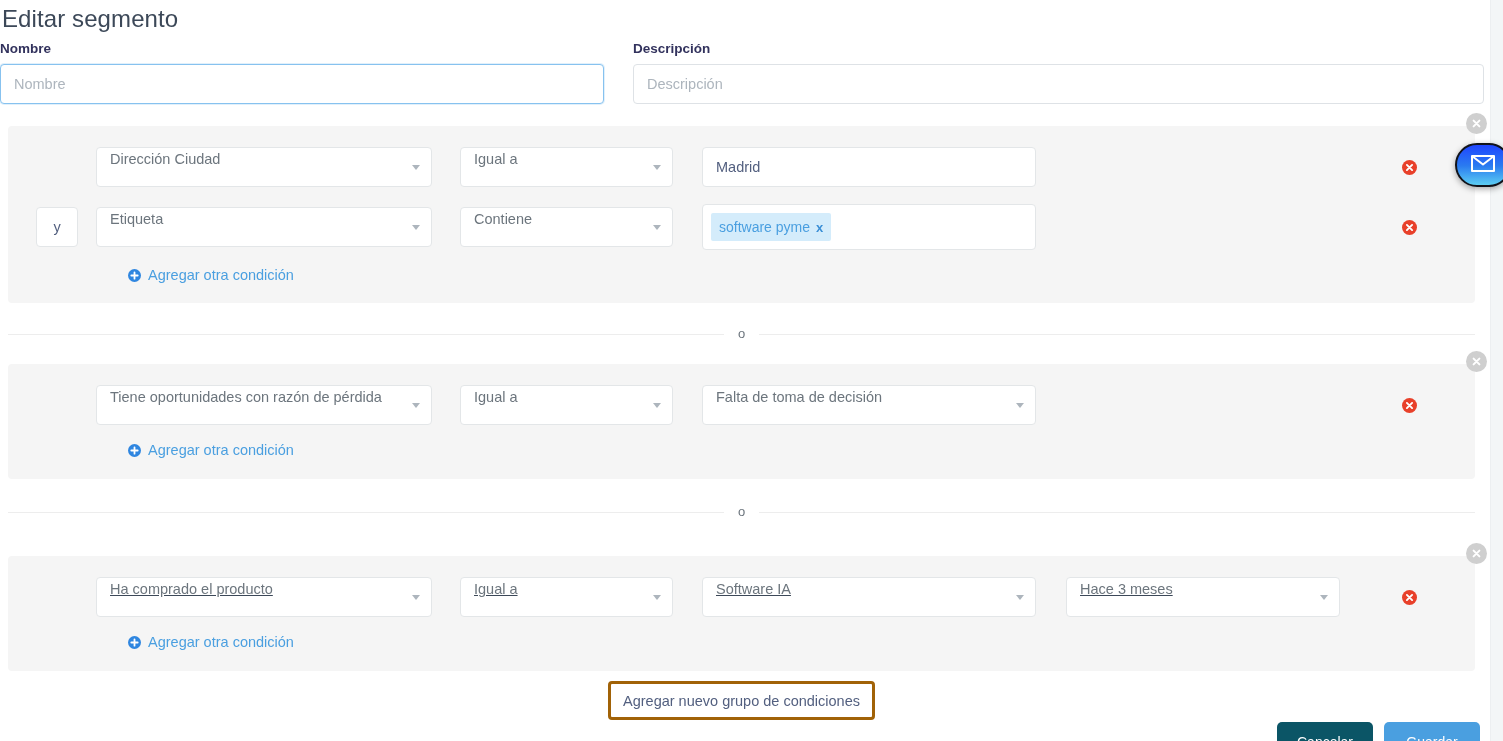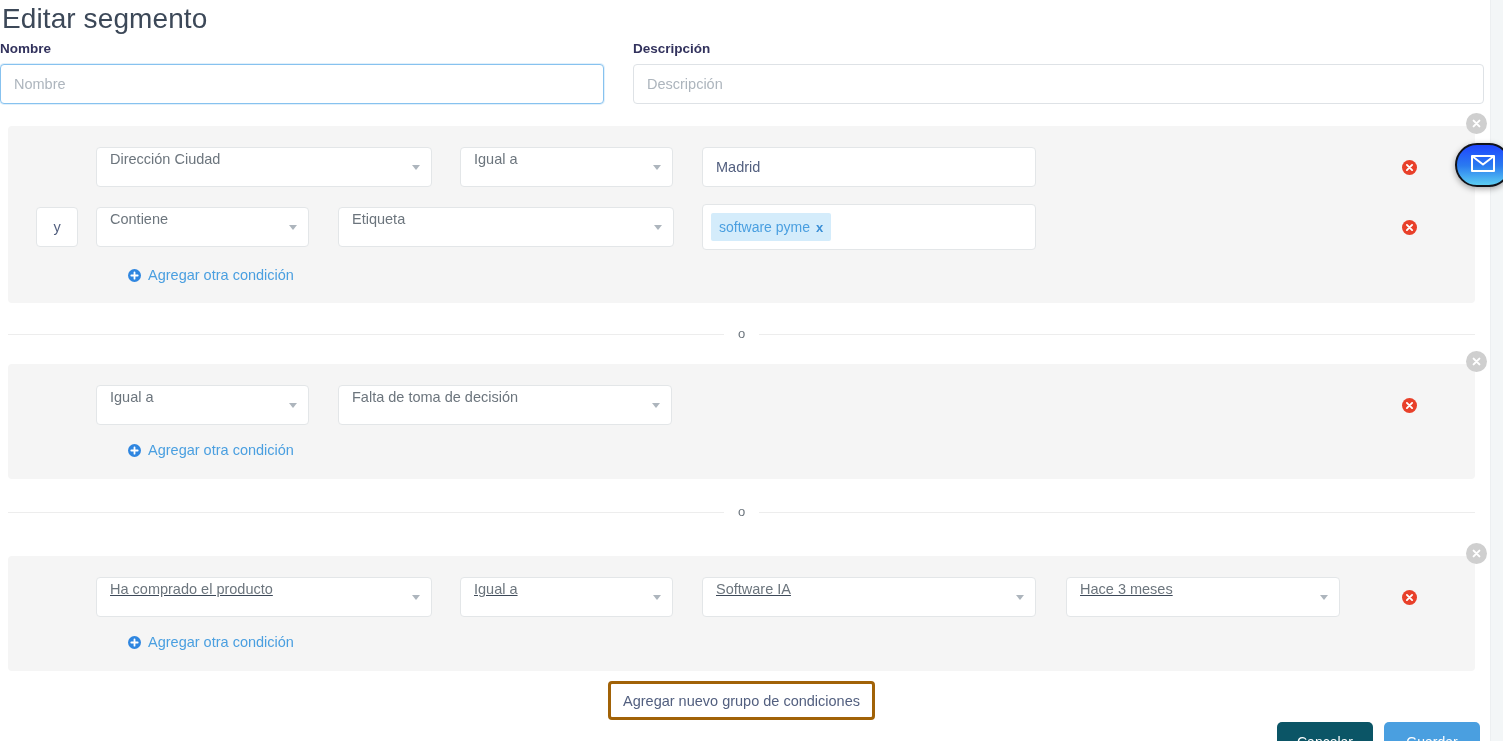--- a/index.html
+++ b/index.html
@@ -25,21 +25,21 @@
     top: 0; right: 0;
     width: 13px; height: 741px;
     background: #f3f6f7;
     border-left: 1px solid #eceff1;
   }
 
   
   .title {
     position: absolute;
     left: 2px; top: 4px;
-    font-size: 28px;
+    font-size: 24px;
     font-weight: 400;
     color: #3c4858;
     letter-spacing: 0.1px;
     line-height: 30px;
   }
 
   
   .fields-row {
     position: absolute;
     left: 0; top: 41px;
@@ -347,26 +347,26 @@
                 <path d="M4.9 4.9 L10.1 10.1 M10.1 4.9 L4.9 10.1" stroke="#ffffff" stroke-width="1.9" stroke-linecap="round"></path>
               </svg>
           </button>
         </div>
       </div>
 
       <div class="cond-row tall">
         <div class="op-slot">
           <div class="op-box">y</div>
         </div>
+        <div class="select w-field">
+          <span>Etiqueta</span>
+          <span class="caret"></span>
+        </div>
         <div class="select w-oper">
           <span>Contiene</span>
-          <span class="caret"></span>
-        </div>
-        <div class="select w-field">
-          <span>Etiqueta</span>
           <span class="caret"></span>
         </div>
         <div class="tag-input w-value">
           <span class="tag-chip">
             <span>software pyme</span>
             <span class="tag-x">x</span>
           </span>
         </div>
         <div class="del-slot">
           <button class="del-btn" aria-label="delete">
@@ -399,20 +399,24 @@
   <div class="group g2">
     <button class="group-close" aria-label="close">
       <svg width="13" height="13" viewBox="0 0 13 13">
           <path d="M3.6 3.6 L9.4 9.4 M9.4 3.6 L3.6 9.4" stroke="#ffffff" stroke-width="2" stroke-linecap="round"></path>
         </svg>
     </button>
 
     <div class="rows">
       <div class="cond-row">
         <div class="op-slot"></div>
+        <div class="select w-field">
+          <span>Tiene oportunidades con razón de pérdida</span>
+          <span class="caret"></span>
+        </div>
         <div class="select w-oper">
           <span>Igual a</span>
           <span class="caret"></span>
         </div>
         <div class="select w-value">
           <span>Falta de toma de decisión</span>
           <span class="caret"></span>
         </div>
         <div class="del-slot">
           <button class="del-btn" aria-label="delete">

